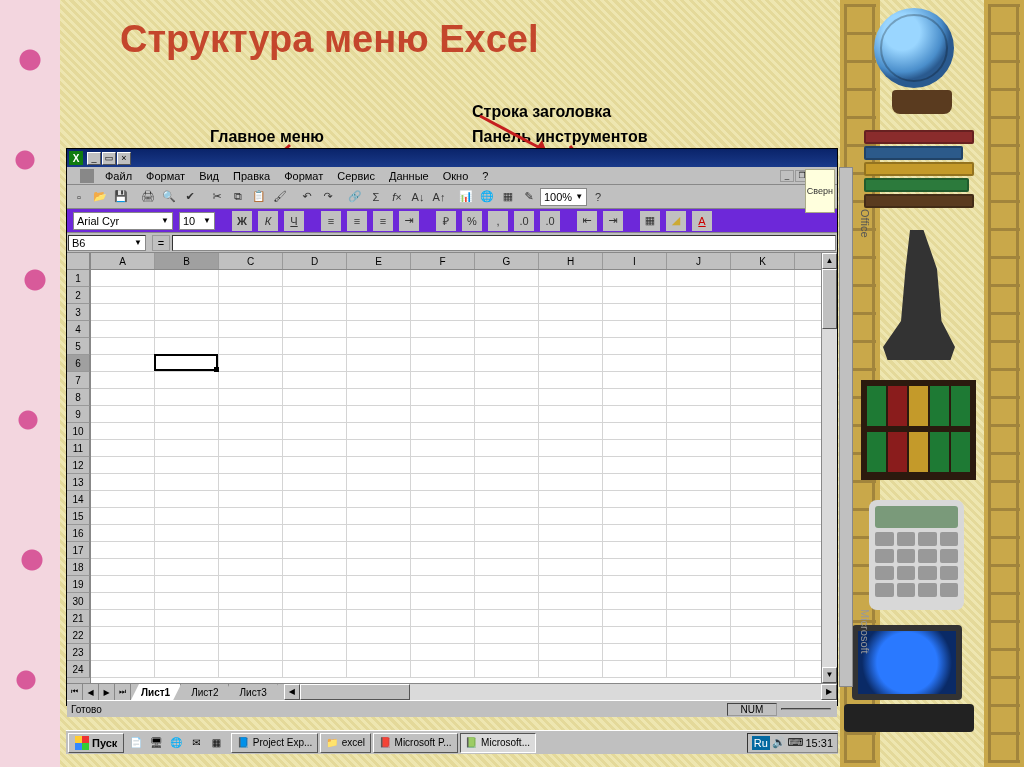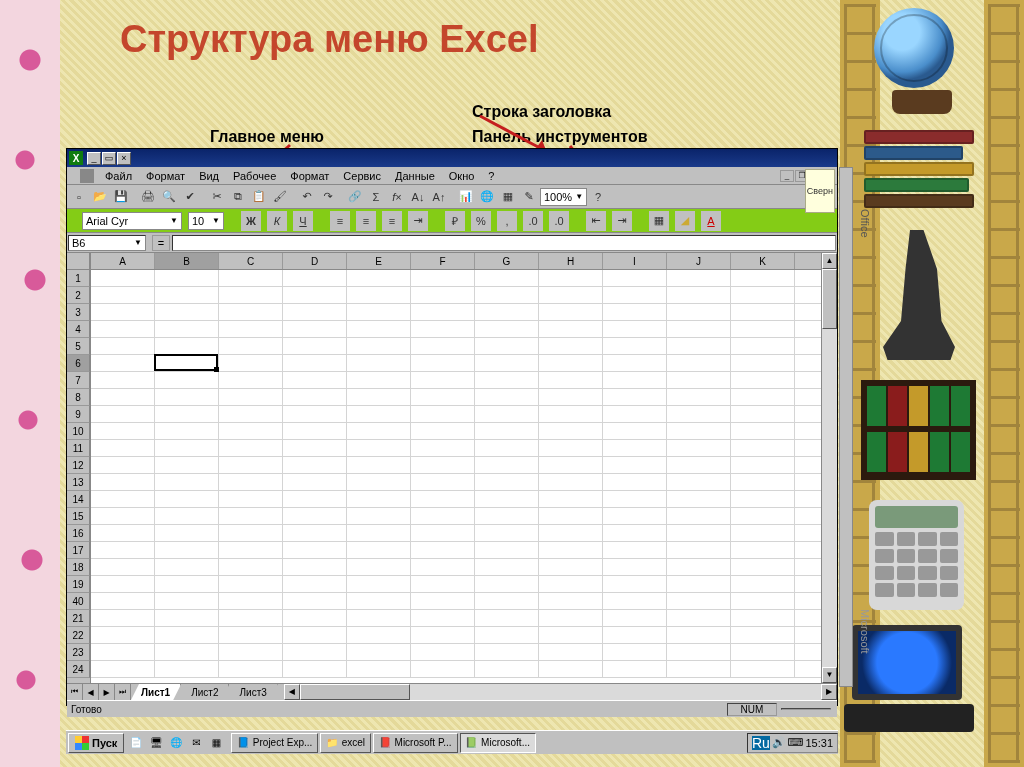--- a/index.html
+++ b/index.html
@@ -94,21 +94,21 @@
   .menubar span.mitem{padding:1px 7px;white-space:nowrap;cursor:default;}
   .menubar .docbtns{margin-left:auto;display:flex;gap:1px;}
   .menubar .docbtns span{width:14px;height:12px;background:#c0c0c0;border:1px solid #999;font-size:8px;display:inline-flex;align-items:center;justify-content:center;}
 
   .toolbar{height:24px;background:#c0c0c0;border-bottom:1px solid #888;display:flex;align-items:center;padding:1px 2px;gap:1px;}
   .tbtn{width:20px;height:20px;background:#c0c0c0;border:1px solid #c0c0c0;display:inline-flex;align-items:center;justify-content:center;font-size:11px;color:#333;}
   .tsep{width:5px;}
   .tdrop{padding:0 3px;height:18px;display:inline-flex;align-items:center;background:#fff;border:1px solid #888;font-size:11px;}
   .tdrop .ar{margin-left:3px;font-size:8px;}
 
-  .fmtbar{height:24px;background:#84cc16;border-bottom:1px solid #888;display:flex;align-items:center;padding:1px 15px;gap:6px;}
+  .fmtbar{height:24px;background:#6d28d9;border-bottom:1px solid #888;display:flex;align-items:center;padding:1px 6px;gap:6px;}
   .fontname{width:100px;height:18px;background:#fff;border:1px solid #888;padding:0 3px;display:flex;align-items:center;}
   .fontname .ar, .fontsize .ar{margin-left:auto;font-size:8px;}
   .fontsize{width:36px;height:18px;background:#fff;border:1px solid #888;padding:0 3px;display:flex;align-items:center;}
 
   .formulabar{height:20px;background:#c0c0c0;border-bottom:1px solid #888;display:flex;align-items:center;padding:1px;}
   .namebox{width:78px;height:16px;background:#fff;border:1px inset #888;padding:0 3px;display:flex;align-items:center;}
   .namebox .ar{margin-left:auto;font-size:8px;}
   .eqbtn{width:18px;height:16px;background:#c0c0c0;border:1px solid #999;margin-left:6px;display:inline-flex;align-items:center;justify-content:center;}
   .fxinput{flex:1;height:16px;background:#fff;border:1px inset #888;margin-left:2px;}
 
@@ -151,21 +151,21 @@
   .ms-label{position:absolute;right:-34px;top:460px;font-size:11px;writing-mode:vertical-rl;color:#999;}
 
   
   .taskbar{position:absolute;left:66px;top:730px;width:772px;height:24px;background:#c0c0c0;border-top:1px solid #fff;display:flex;align-items:center;font-size:11px;}
   .start{height:20px;padding:0 6px;background:#c0c0c0;border:1px solid #fff;border-right-color:#555;border-bottom-color:#555;display:flex;align-items:center;gap:3px;margin:0 2px;}
   .start .flag{width:14px;height:14px;background:conic-gradient(#e33 0 25%,#3c3 0 50%,#38f 0 75%,#fc3 0);}
   .ql{width:18px;height:18px;background:#c0c0c0;border:1px solid #c0c0c0;margin:0 1px;display:inline-flex;align-items:center;justify-content:center;font-size:10px;}
   .task{height:20px;padding:0 5px;background:#c0c0c0;border:1px solid #fff;border-right-color:#555;border-bottom-color:#555;display:flex;align-items:center;gap:3px;margin:0 1px;font-size:10px;max-width:90px;overflow:hidden;white-space:nowrap;}
   .task.active{border:1px solid #555;border-right-color:#fff;border-bottom-color:#fff;background:#dadada;}
   .tray{margin-left:auto;display:flex;align-items:center;gap:2px;border:1px inset #888;padding:0 4px;height:20px;}
-  .lang{width:18px;height:14px;background:#0369a1;color:#fff;font-size:14px;display:inline-flex;align-items:center;justify-content:center;}
+  .lang{width:18px;height:14px;background:#0369a1;color:#fff;font-size:11px;display:inline-flex;align-items:center;justify-content:center;}
 
   svg.arrow line{stroke:#c41e1e;stroke-width:3;}
   svg.arrow polygon{fill:#c41e1e;}
 </style>
 </head>
 <body>
 
 <div class="bg-texture"></div>
 <div class="floral"></div>
 <div class="greek-strip left"></div>
@@ -272,21 +272,21 @@
       <span>▭</span>
       <span>×</span>
     </div>
   </div>
 
   <div class="menubar">
     <span class="mico"></span>
     <span class="mitem">Файл</span>
     <span class="mitem">Формат</span>
     <span class="mitem">Вид</span>
-    <span class="mitem">Рабочее</span>
+    <span class="mitem">Правка</span>
     <span class="mitem">Формат</span>
     <span class="mitem">Сервис</span>
     <span class="mitem">Данные</span>
     <span class="mitem">Окно</span>
     <span class="mitem">?</span>
     <div class="docbtns">
       <span>_</span>
       <span>❐</span>
       <span>×</span>
     </div>
@@ -392,21 +392,21 @@
           <div class="rowh">10</div>
           <div class="rowh">11</div>
           <div class="rowh">12</div>
           <div class="rowh">13</div>
           <div class="rowh">14</div>
           <div class="rowh">15</div>
           <div class="rowh">16</div>
           <div class="rowh">17</div>
           <div class="rowh">18</div>
           <div class="rowh">19</div>
-          <div class="rowh">40</div>
+          <div class="rowh">30</div>
           <div class="rowh">21</div>
           <div class="rowh">22</div>
           <div class="rowh">23</div>
           <div class="rowh">24</div>
         </div>
     </div>
     <div class="gridwrap">
       <div class="colhdrs" id="colhdrs-mount">
           <div class="colh">A</div>
           <div class="colh sel">B</div>

